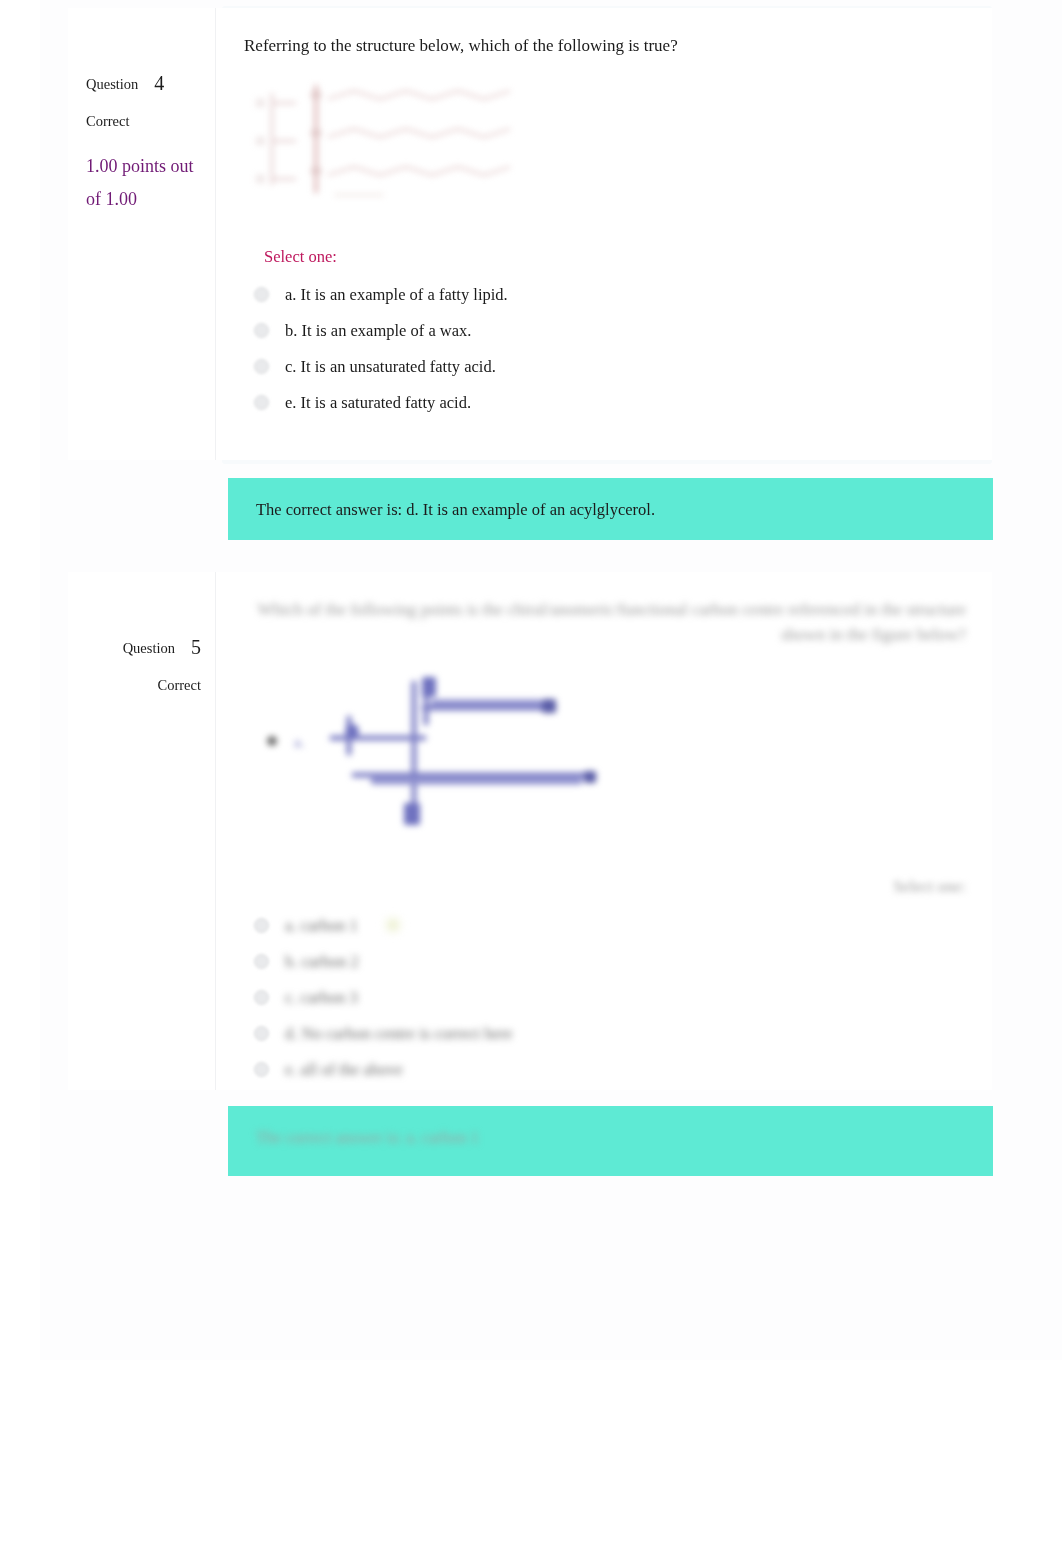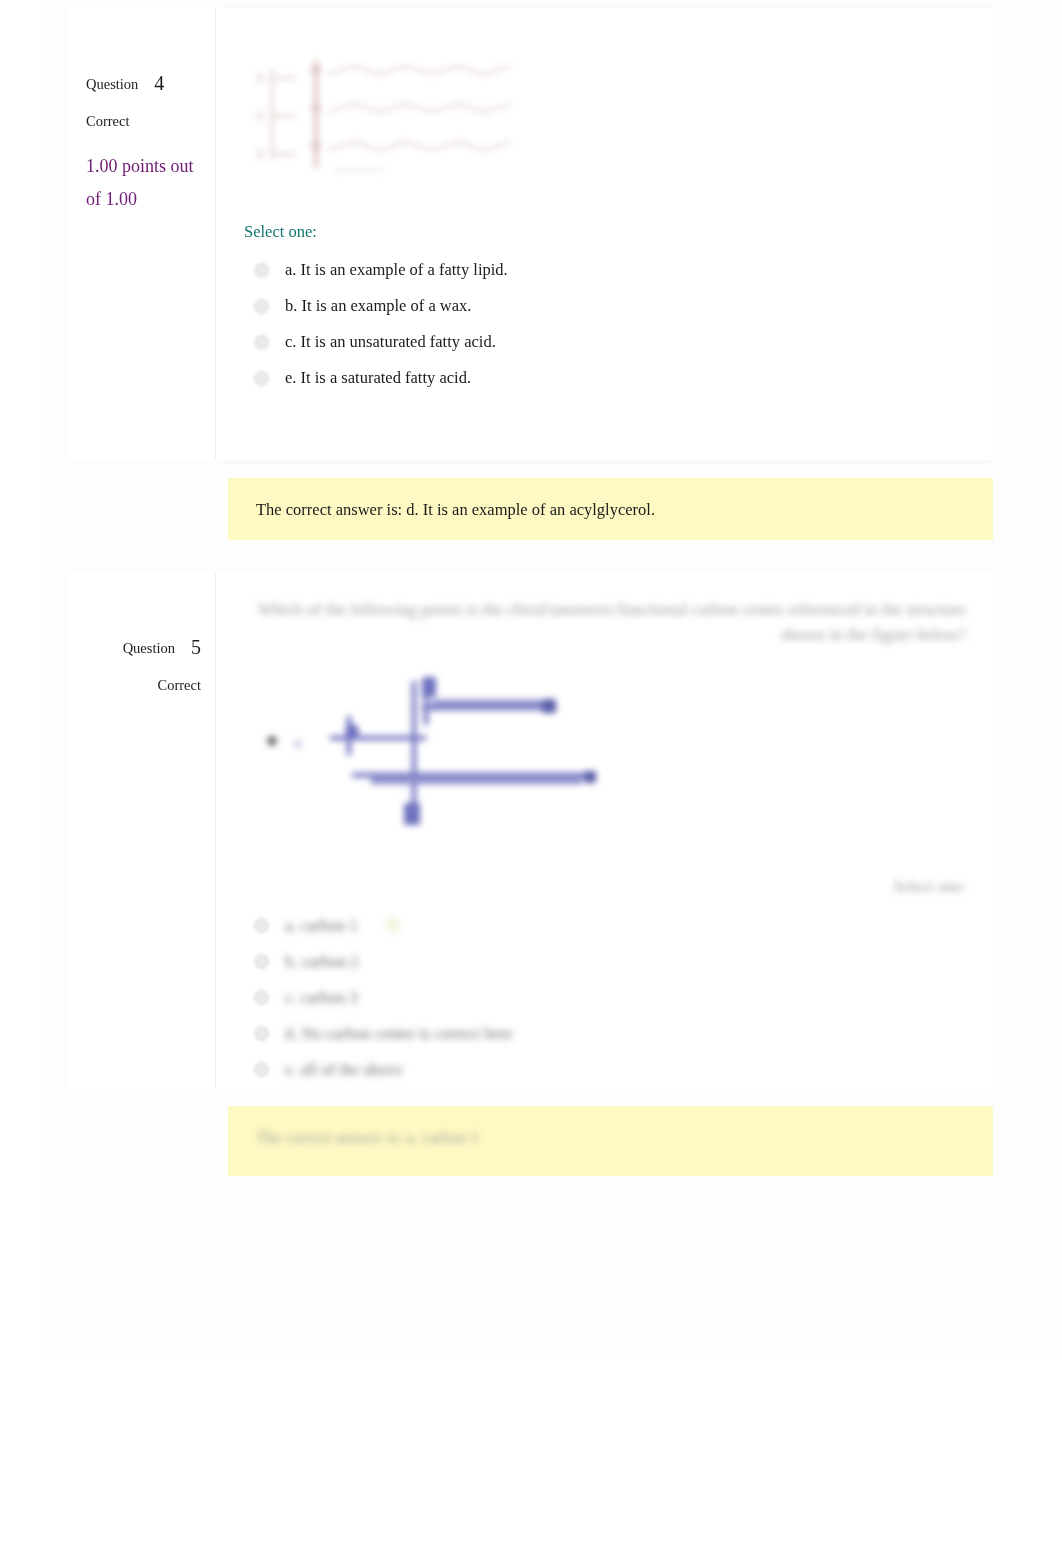--- a/index.html
+++ b/index.html
@@ -89,23 +89,24 @@
     -webkit-filter: blur(3.2px);
   }
   .struct-q4 { width: 310px; height: 128px; }
   .struct-q5 { width: 380px; height: 170px; margin-left: 10px; }
 
   .struct svg { display: block; }
 
   
   .select-one {
     font-size: 16.5px;
-    color: #0f766e;
+    color: #be185d;
     margin-top: 44px;
     margin-bottom: 10px;
+    margin-left: 20px;
   }
   .select-one.blurred {
     color: #a2a2a2;
     filter: blur(3.4px);
     -webkit-filter: blur(3.4px);
   }
   .answers { list-style: none; margin: 0; padding: 0; }
   .answer {
     display: flex;
     align-items: center;
@@ -140,21 +141,21 @@
     border-radius: 50%;
     background: radial-gradient(circle, rgba(200,210,120,0.55) 0%, rgba(240,243,215,0.25) 60%, rgba(255,255,255,0) 100%);
     filter: blur(4px);
     -webkit-filter: blur(4px);
     flex: 0 0 18px;
   }
 
   
   .feedback {
     position: absolute;
-    background: #fef9c3;
+    background: #5eead4;
   }
   .feedback-inner {
     padding: 22px 26px 22px 28px;
     font-size: 16.5px;
     color: #1b1b1b;
   }
   .feedback-inner.blurred {
     color: #a0a0a0;
     filter: blur(3.5px);
     -webkit-filter: blur(3.5px);
@@ -180,20 +181,21 @@
 
     <div class="q-info">
       <div class="q-info-line">
         <span>Question</span><span class="q-no">4</span>
       </div>
       <div class="q-state">Correct</div>
       <div class="q-grade">1.00 points out of 1.00</div>
     </div>
 
     <div class="q-content">
+      <div class="q-text">Referring to the structure below, which of the following is true?</div>
 
       <div class="struct struct-q4">
         <svg width="310" height="128" viewBox="0 0 310 128" xmlns="http://www.w3.org/2000/svg">
           <g stroke="#e3cccd" fill="none" stroke-width="2.4">
             <line x1="28" y1="18" x2="28" y2="110"></line>
             <line x1="28" y1="28" x2="52" y2="28"></line>
             <line x1="28" y1="66" x2="52" y2="66"></line>
             <line x1="28" y1="104" x2="52" y2="104"></line>
           </g>
           <g stroke="#d9a9a9" stroke-width="3">

